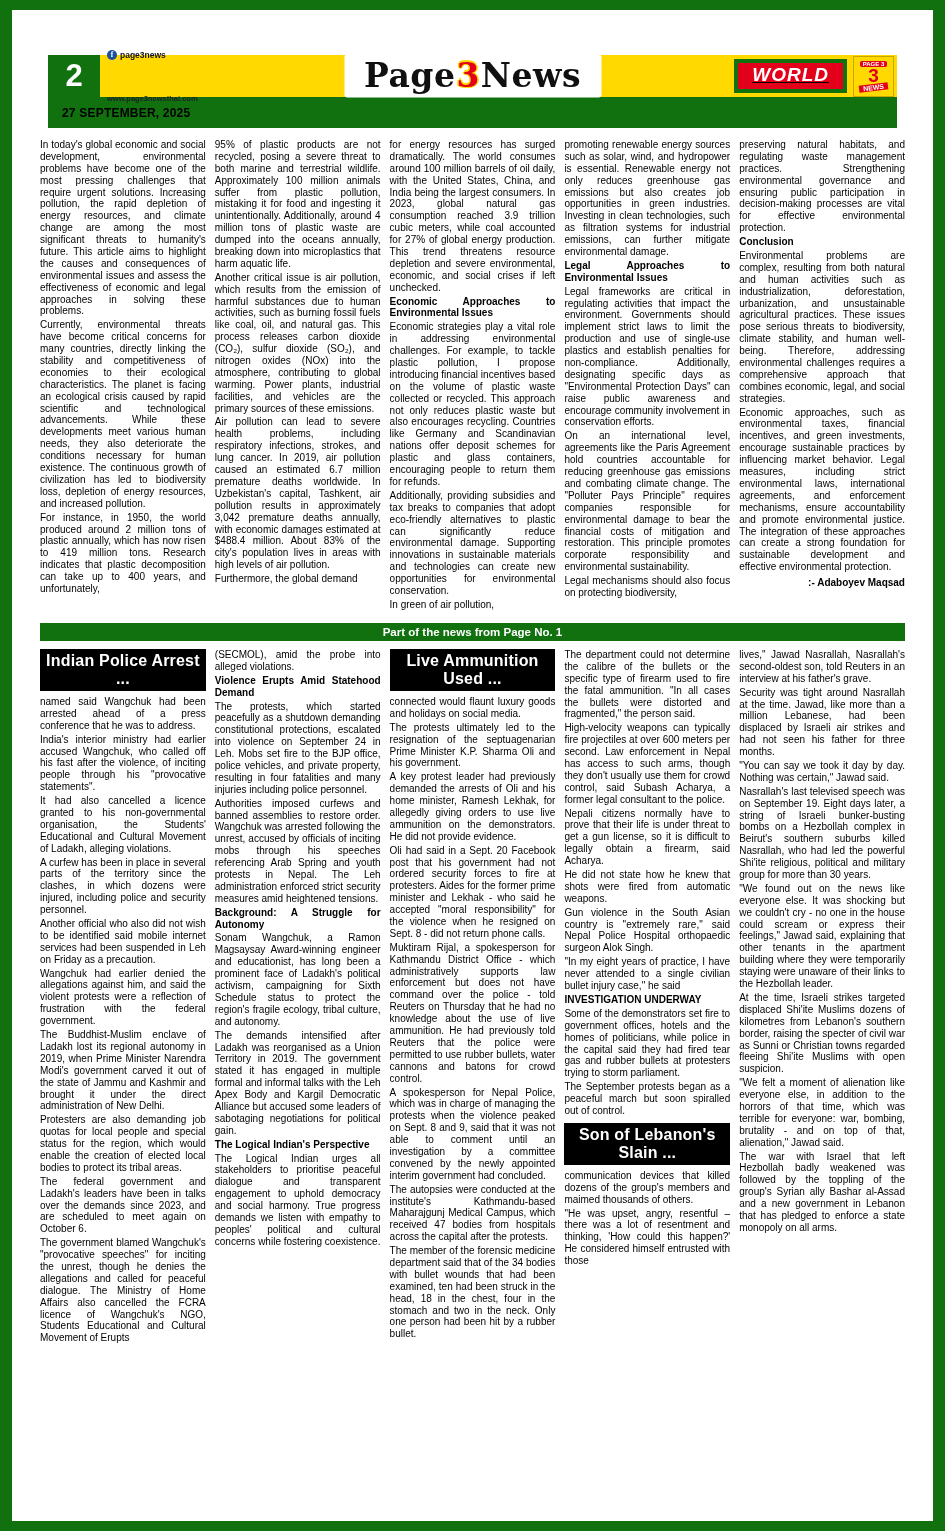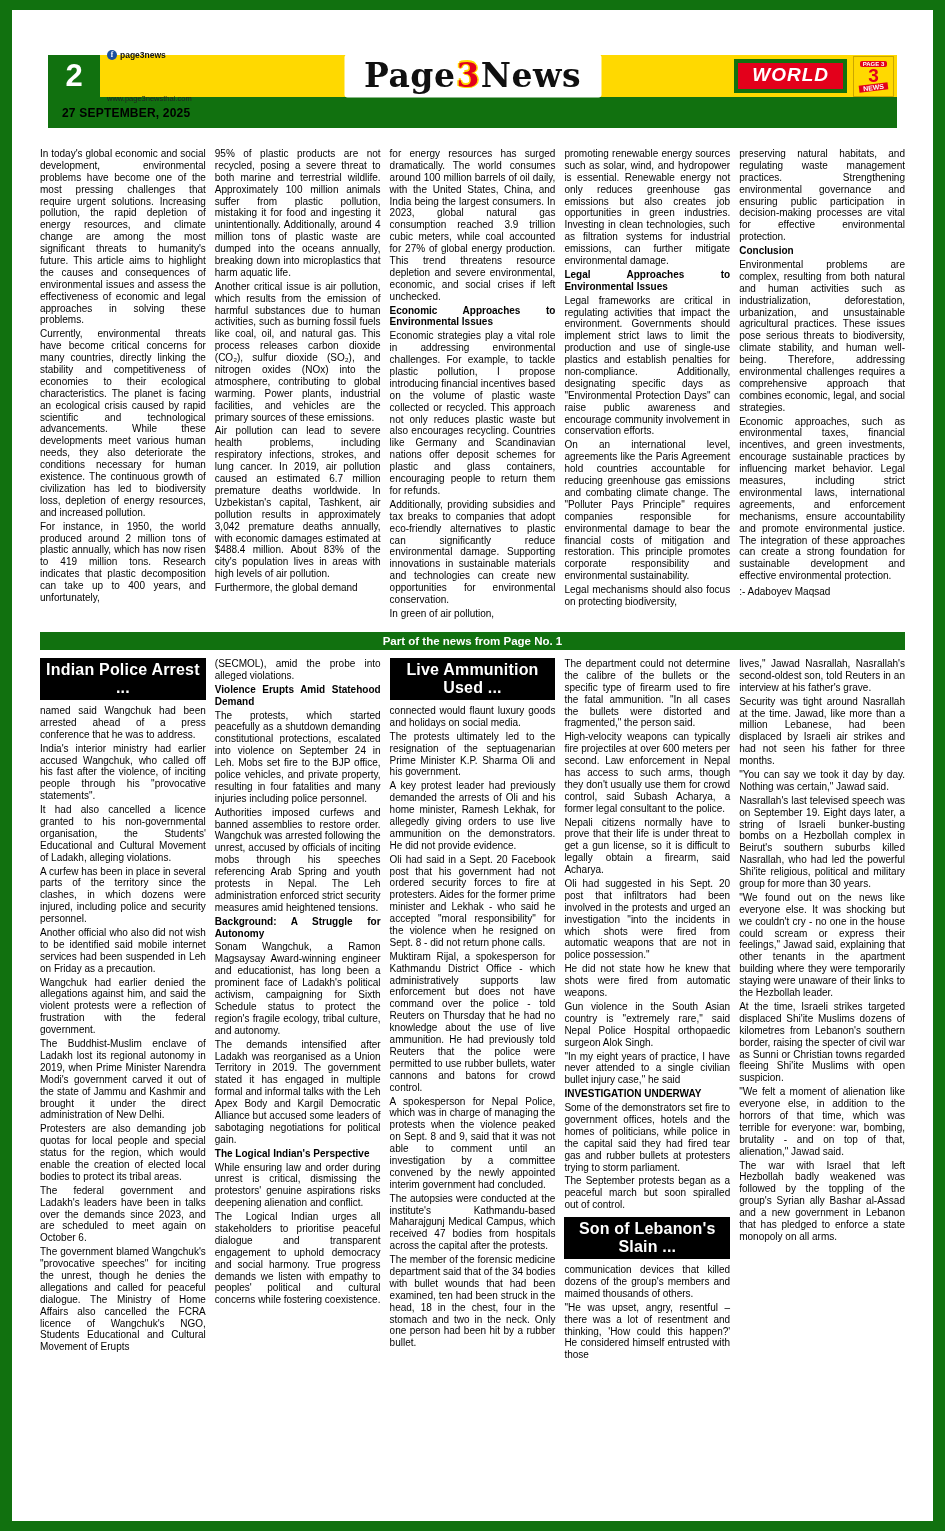--- a/index.html
+++ b/index.html
@@ -8,28 +8,28 @@
   .paper { width:100%; height:100%; background:#ffffff; overflow:hidden; font-family:"Liberation Sans", sans-serif; }
 
   
   .banner { margin:45px 36px 0; height:42px; background:#ffd900; display:flex; align-items:stretch; position:relative; }
   .page-num-box { width:52px; background:#11710f; color:#fff; font-size:31px; font-weight:bold;
                   display:flex; align-items:center; justify-content:center; flex:0 0 auto; }
   .brand-block { padding:5px 7px; display:flex; flex-direction:column; justify-content:center; gap:2px; }
   .brand-line { display:flex; align-items:center; gap:3px; font-size:8.5px; font-weight:bold; color:#111; }
   .fb-icon { width:10px; height:10px; border-radius:50%; background:#1b4fa0; color:#fff; font-size:7.5px;
              line-height:10px; text-align:center; font-weight:bold; font-family:"Liberation Serif", serif; }
-  .site { font-size:7.5px; font-weight:normal; color:#222;margin-top:32px; }
+  .site { font-size:7.5px; font-weight:bold; color:#222;margin-top:32px; }
   .masthead { position:absolute; left:50%; top:50%; transform:translate(-50%,-50%);
               background:#fff; padding:1px 20px 3px; border-radius:3px; white-space:nowrap;
               font-family:"DejaVu Serif", serif; font-weight:bold; font-size:33px; color:#101010; letter-spacing:0.5px; }
   .mh-three { color:#e3001b; padding:0 1px;
               text-shadow:-1.5px 0 #ffd900, 1.5px 0 #ffd900, 0 -1.5px #ffd900, 0 1.5px #ffd900; }
   .right-cluster { margin-left:auto; display:flex; align-items:center; gap:6px; padding-right:3px; }
-  .world-wrap { background:#11710f; padding:4px; }
+  .world-wrap { background:#11710f; padding:4px;text-decoration:underline; }
   .world-box { background:#e3001b; color:#fff; font-weight:bold; font-style:italic; font-size:19px;
                padding:1px 14px 3px; letter-spacing:1px; }
   .badge { width:41px; height:41px; background:#ffd900; border:1px solid #caa600; display:flex;
            flex-direction:column; align-items:center; justify-content:center; gap:0; }
   .badge-top { font-size:6px; font-weight:bold; color:#fff; background:#e3001b; padding:0 3px; border-radius:2px; }
   .badge-num { font-size:19px; font-weight:bold; color:#e3001b; line-height:17px; }
   .badge-bottom { font-size:7px; font-weight:bold; color:#fff; background:#e3001b; padding:0 4px; transform:rotate(-7deg); }
 
   
   .date-bar { margin:0 36px; height:31px; background:#11710f; display:flex; align-items:center; }
@@ -37,22 +37,22 @@
 
   
   .headline { margin:9px 28px 5px; text-align:center; font-size:25.5px; font-weight:bold; color:#000; letter-spacing:-0.3px; }
 
   
   .cols { display:flex; gap:9px; margin:0 28px; }
   .col { flex:1 1 0; min-width:0; }
   .cols p { font-size:10px; line-height:1.19; text-align:justify; color:#000; margin:0 0 2px;
             overflow-wrap:break-word; }
   .cols p.subhead { font-weight:bold; }
-  .cols p.byline { font-weight:normal; text-align:left; margin-top:4px; }
-  .main-cols { height:478px; overflow:hidden; margin-top:20px; }
+  .cols p.byline { font-weight:bold; text-align:right; margin-top:4px; }
+  .main-cols { height:478px; overflow:hidden; margin-top:11px; }
   .bottom-cols { height:848px; overflow:hidden; }
 
   
   .section-divider { margin:6px 28px 8px; background:#11710f; color:#fff; font-weight:bold; font-size:11.5px;
                      text-align:center; padding:3px 0; }
 
   
   .article-header { background:#000; color:#fff; font-weight:bold; font-size:16px; text-align:center;
                     padding:3px 2px; margin:0 0 5px; letter-spacing:0.2px; }
   .article-header.mid { margin-top:6px; }
@@ -150,21 +150,20 @@
       <div class="col">
         <div>
             <p>(SECMOL), amid the probe into alleged violations.</p>
             <p class="subhead">Violence Erupts Amid Statehood Demand</p>
             <p>The protests, which started peacefully as a shutdown demanding constitutional protections, escalated into violence on September 24 in Leh. Mobs set fire to the BJP office, police vehicles, and private property, resulting in four fatalities and many injuries including police personnel.</p>
             <p>Authorities imposed curfews and banned assemblies to restore order. Wangchuk was arrested following the unrest, accused by officials of inciting mobs through his speeches referencing Arab Spring and youth protests in Nepal. The Leh administration enforced strict security measures amid heightened tensions.</p>
             <p class="subhead">Background: A Struggle for Autonomy</p>
             <p>Sonam Wangchuk, a Ramon Magsaysay Award-winning engineer and educationist, has long been a prominent face of Ladakh's political activism, campaigning for Sixth Schedule status to protect the region's fragile ecology, tribal culture, and autonomy.</p>
             <p>The demands intensified after Ladakh was reorganised as a Union Territory in 2019. The government stated it has engaged in multiple formal and informal talks with the Leh Apex Body and Kargil Democratic Alliance but accused some leaders of sabotaging negotiations for political gain.</p>
             <p class="subhead">The Logical Indian's Perspective</p>
-            <p>While ensuring law and order during unrest is critical, dismissing the protestors' genuine aspirations risks deepening alienation and conflict.</p>
             <p>The Logical Indian urges all stakeholders to prioritise peaceful dialogue and transparent engagement to uphold democracy and social harmony. True progress demands we listen with empathy to peoples' political and cultural concerns while fostering coexistence.</p>
           </div>
       </div>
       <div class="col">
         <div class="article-header">Live Ammunition Used ...</div>
         <div>
             <p>connected would flaunt luxury goods and holidays on social media.</p>
             <p>The protests ultimately led to the resignation of the septuagenarian Prime Minister K.P. Sharma Oli and his government.</p>
             <p>A key protest leader had previously demanded the arrests of Oli and his home minister, Ramesh Lekhak, for allegedly giving orders to use live ammunition on the demonstrators. He did not provide evidence.</p>
             <p>Oli had said in a Sept. 20 Facebook post that his government had not ordered security forces to fire at protesters. Aides for the former prime minister and Lekhak - who said he accepted "moral responsibility" for the violence when he resigned on Sept. 8 - did not return phone calls.</p>
@@ -172,21 +171,20 @@
             <p>A spokesperson for Nepal Police, which was in charge of managing the protests when the violence peaked on Sept. 8 and 9, said that it was not able to comment until an investigation by a committee convened by the newly appointed interim government had concluded.</p>
             <p>The autopsies were conducted at the institute's Kathmandu-based Maharajgunj Medical Campus, which received 47 bodies from hospitals across the capital after the protests.</p>
             <p>The member of the forensic medicine department said that of the 34 bodies with bullet wounds that had been examined, ten had been struck in the head, 18 in the chest, four in the stomach and two in the neck. Only one person had been hit by a rubber bullet.</p>
           </div>
       </div>
       <div class="col">
         <div>
             <p>The department could not determine the calibre of the bullets or the specific type of firearm used to fire the fatal ammunition. "In all cases the bullets were distorted and fragmented," the person said.</p>
             <p>High-velocity weapons can typically fire projectiles at over 600 meters per second. Law enforcement in Nepal has access to such arms, though they don't usually use them for crowd control, said Subash Acharya, a former legal consultant to the police.</p>
             <p>Nepali citizens normally have to prove that their life is under threat to get a gun license, so it is difficult to legally obtain a firearm, said Acharya.</p>
-            <p>Oli had suggested in his Sept. 20 post that infiltrators had been involved in the protests and urged an investigation "into the incidents in which shots were fired from automatic weapons that are not in police possession."</p>
             <p>He did not state how he knew that shots were fired from automatic weapons.</p>
             <p>Gun violence in the South Asian country is "extremely rare," said Nepal Police Hospital orthopaedic surgeon Alok Singh.</p>
             <p>"In my eight years of practice, I have never attended to a single civilian bullet injury case," he said</p>
             <p class="subhead">INVESTIGATION UNDERWAY</p>
             <p>Some of the demonstrators set fire to government offices, hotels and the homes of politicians, while police in the capital said they had fired tear gas and rubber bullets at protesters trying to storm parliament.</p>
             <p>The September protests began as a peaceful march but soon spiralled out of control.</p>
           </div>
         <div class="article-header mid">Son of Lebanon's Slain ...</div>
         <div>
             <p>communication devices that killed dozens of the group's members and maimed thousands of others.</p>

